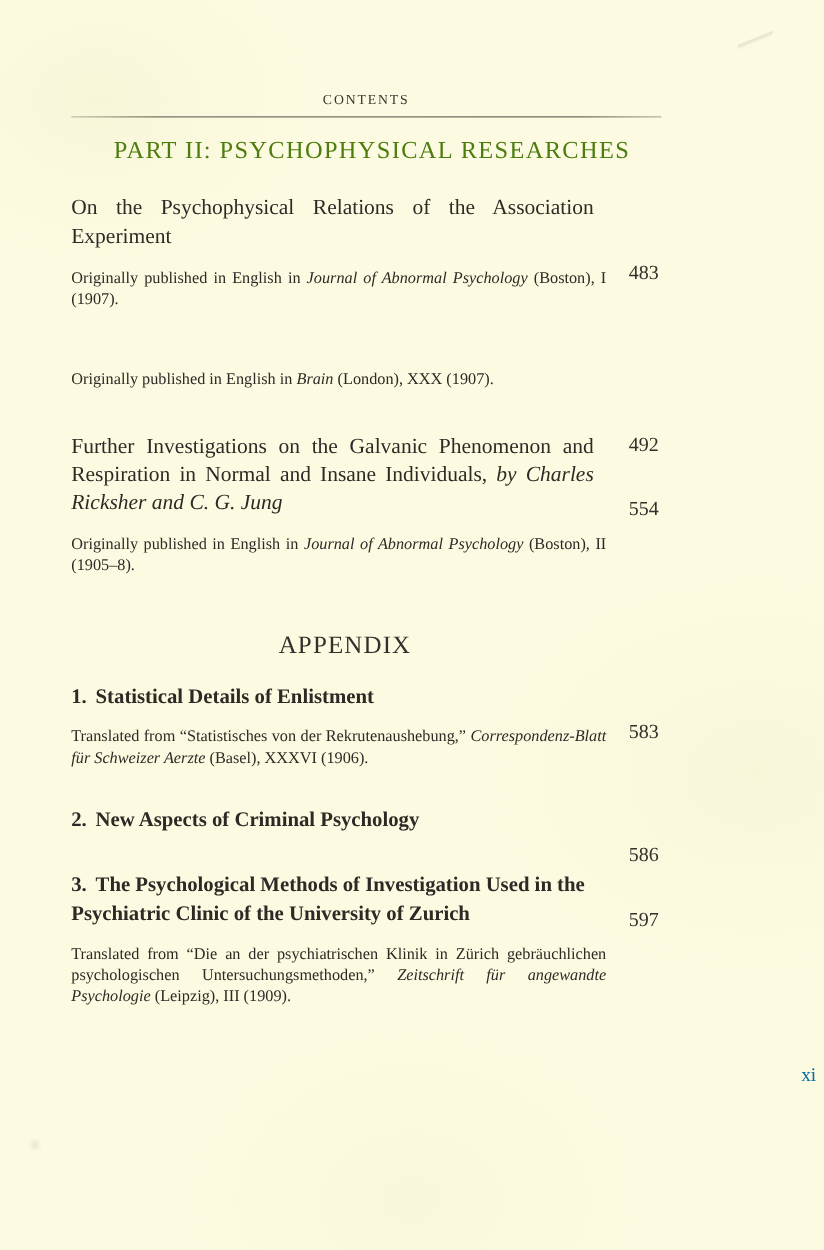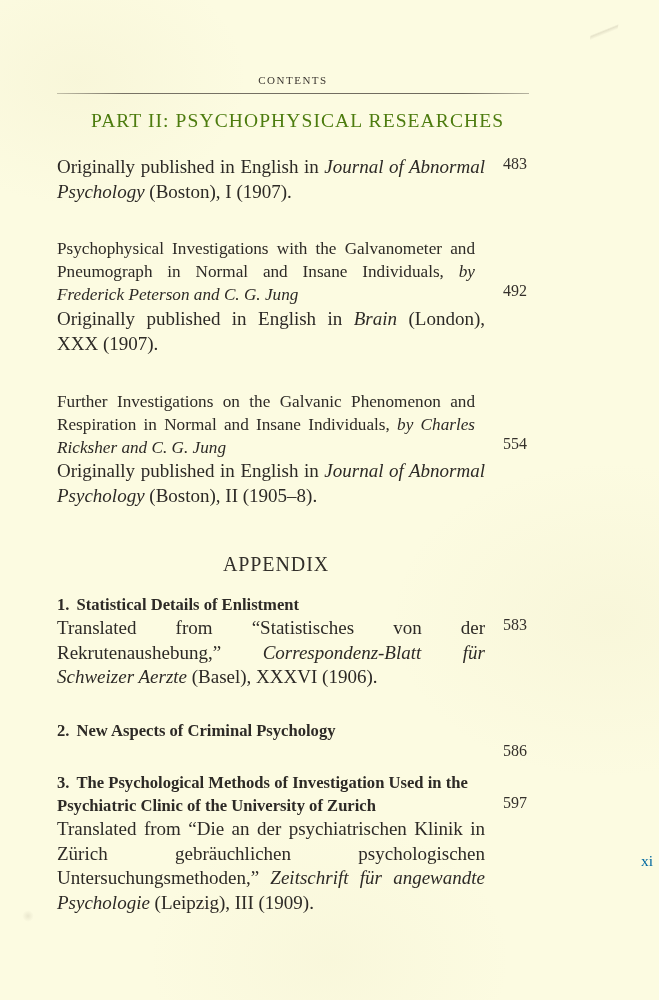--- a/index.html
+++ b/index.html
@@ -79,38 +79,39 @@
     color: #2d2a26;
     width: 418px;
     text-align: justify;
     text-align-last: left;
   }
   .entry-title .auth {
     font-style: italic;
   }
 
   .entry-note {
-    font-size: 19px;
+    font-size: 13px;
     line-height: 1.30;
     color: #2d2a26;
     width: 428px;
-    margin-top: 0;
+    margin-top: 13px;
     text-align: justify;
     text-align-last: left;
   }
   .entry-note i { font-style: italic; }
 
   .page-num {
     position: absolute;
     right: -30px;
     width: 56px;
     text-align: left;
     font-size: 16px;
     color: #34302b;
     font-feature-settings: "onum" 1;
+    margin-top: 9px;
   }
 
   .gap-lg { height: 30px; }
   .gap-md { height: 26px; }
 
   .appendix-head {
     text-align: center;
     font-size: 20px;
     letter-spacing: 0.9px;
     color: #33302b;
@@ -166,33 +167,32 @@
   <div class="artifact artifact-bl"></div>
 
   <div class="content">
 
     <div class="running-head">CONTENTS</div>
     <div class="rule"></div>
 
     <div class="part-title">PART II: PSYCHOPHYSICAL RESEARCHES</div>
 
     <div class="entry">
+      <div class="entry-title">
+        <span>On the Psychophysical Relations of the Association Experiment</span>
+      </div>
       <div class="page-num">483</div>
       <div class="entry-note">
         <span>Originally published in English in </span><i>Journal of Abnormal Psychology</i><span> (Boston), I (1907).</span>
       </div>
     </div>
 
     <div class="gap-lg"></div>
 
     <div class="entry">
-      <div class="entry-title">
-        <span>Psychophysical Investigations with the Galvanometer and Pneumograph in Normal and Insane Individuals,</span>
-        <span class="auth">by Frederick Peterson and C. G. Jung</span>
-      </div>
       <div class="page-num" style="top:44px;">492</div>
       <div class="entry-note">
         <span>Originally published in English in </span><i>Brain</i><span> (London), XXX (1907).</span>
       </div>
     </div>
 
     <div class="gap-lg"></div>
 
     <div class="entry">
       <div class="entry-title">

